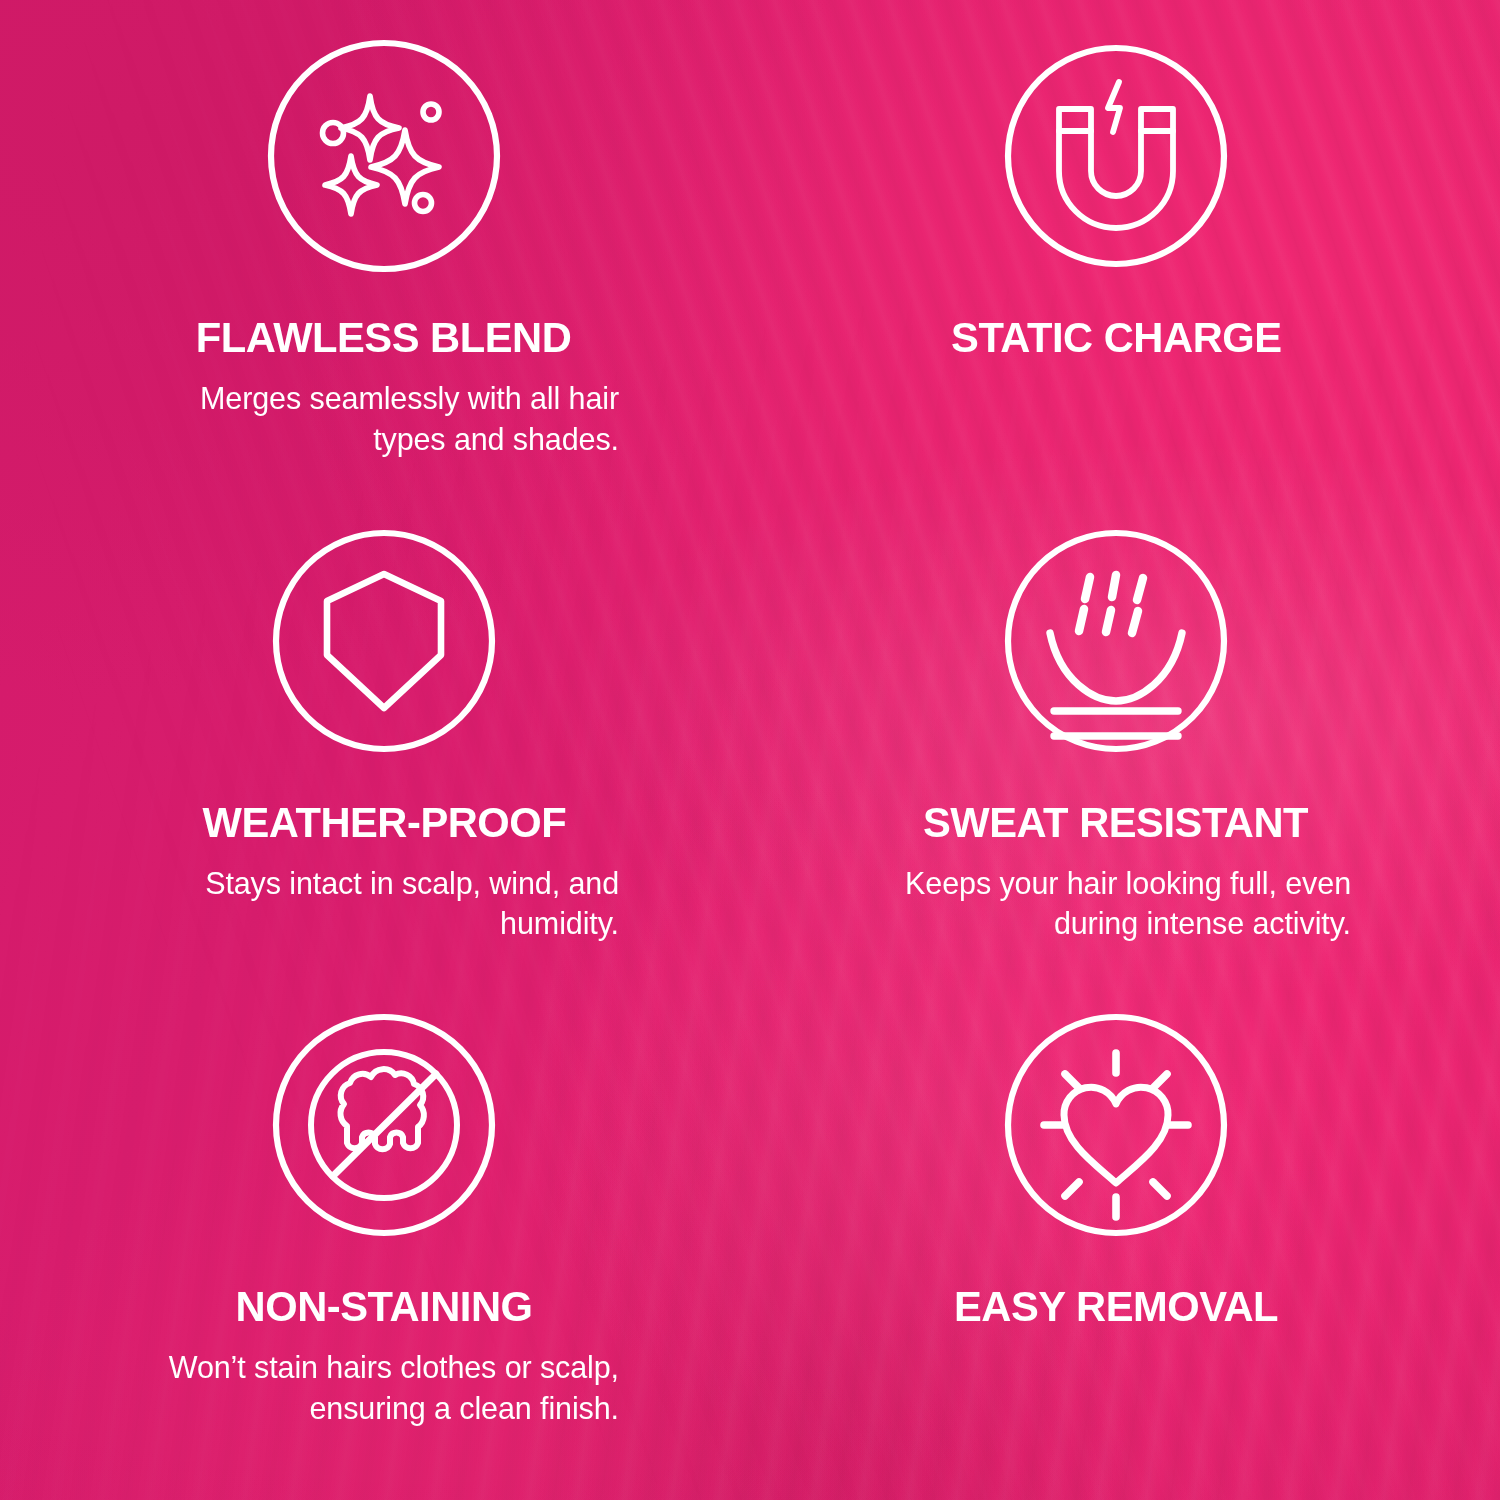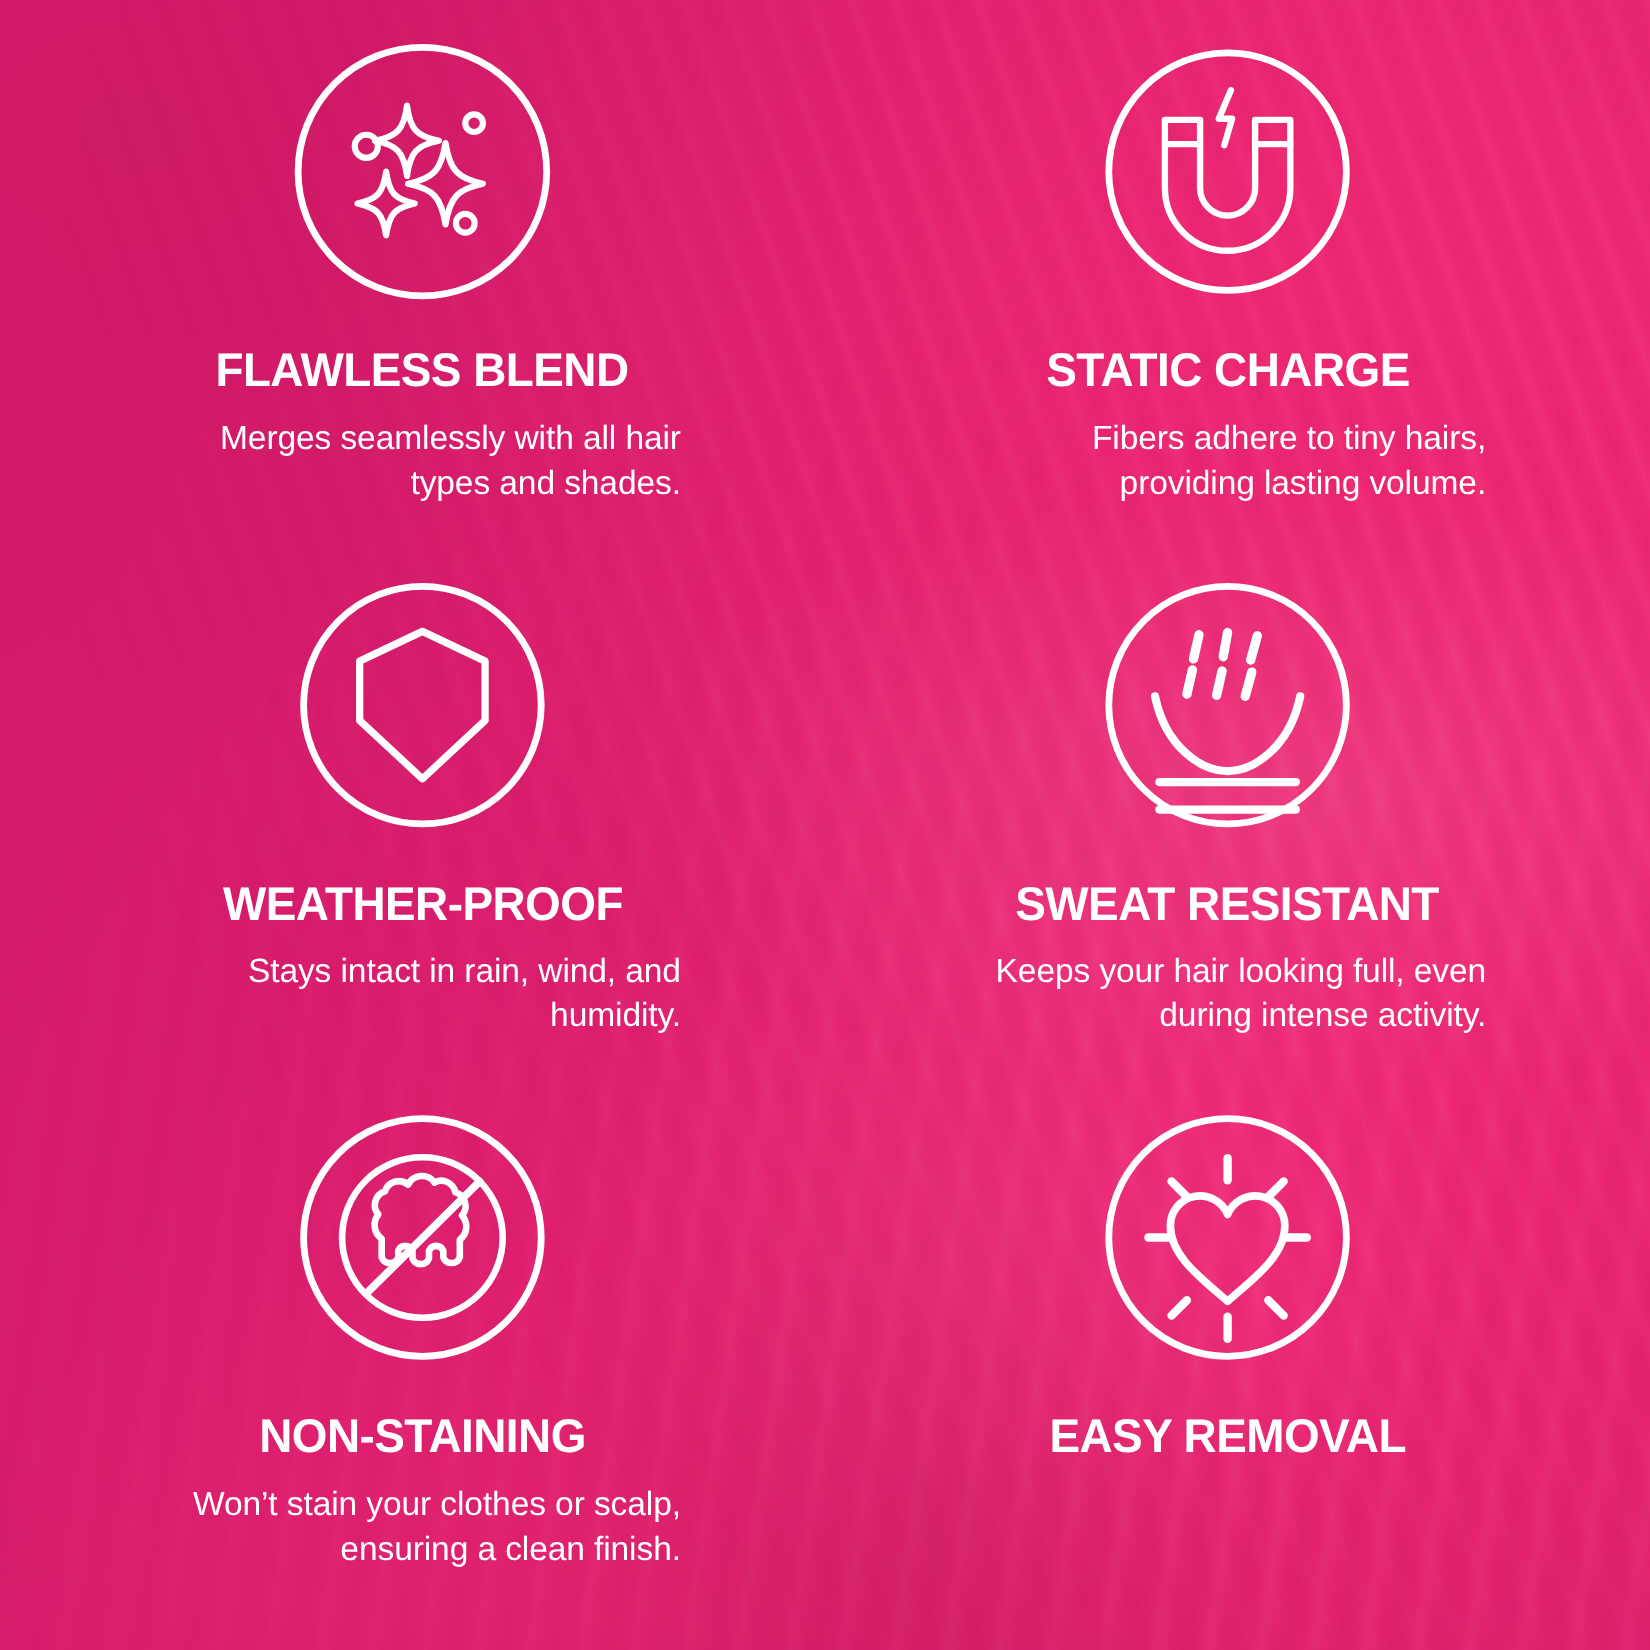--- a/index.html
+++ b/index.html
@@ -139,32 +139,31 @@
 
           <path d="M61 71 H93 V133 a25 25 0 0 0 50 0 V71 H175 V133 a57 57 0 0 1 -114 0 Z" stroke-width="5.8"></path>
 
           <path d="M61 93 H93" stroke-width="5.8"></path>
           <path d="M143 93 H175" stroke-width="5.8"></path>
 
           <path d="M121 44 L110 70 H122 L115 94" stroke-width="5.8"></path>
         </svg>
       </div>
       <div class="feature-title">STATIC CHARGE</div>
-      <div class="feature-desc">Fibers adhere to tiny hairs, providing lasting volume.</div>
     </div>
 
     <div class="cell">
       <div class="icon-wrap">
         <svg viewBox="0 0 236 236" fill="none" stroke="#ffffff" stroke-width="6.2" stroke-linecap="round" stroke-linejoin="round">
           <circle cx="118" cy="118" r="108"></circle>
           <path d="M118 51 L175 78 V132 L118 185 L61 132 V78 Z" stroke-width="6.6"></path>
         </svg>
       </div>
       <div class="feature-title">WEATHER-PROOF</div>
-      <div class="feature-desc">Stays intact in rain, wind, and humidity.</div>
+      <div class="feature-desc">Stays intact in scalp, wind, and humidity.</div>
     </div>
 
     <div class="cell">
       <div class="icon-wrap">
         <svg viewBox="0 0 236 236" fill="none" stroke="#ffffff" stroke-width="6.2" stroke-linecap="round" stroke-linejoin="round">
           <circle cx="118" cy="118" r="108"></circle>
 
           <path d="M92 54 L87 76" stroke-width="8.5"></path>
           <path d="M118 52 L114 74" stroke-width="8.5"></path>
           <path d="M145 55 L139 77" stroke-width="8.5"></path>
@@ -191,21 +190,21 @@
 
           <path d="M105 70 a14 14 0 0 1 24 -2 a13 13 0 0 1 19 9 a13 13 0 0 1 6 21
                    a15 15 0 0 1 -2 22 l0 16 a8 8 0 0 1 -15 0 l0 -6 a7 7 0 0 0 -13 0
                    l0 7 a8 8 0 0 1 -15 0 l0 -7 a7 7 0 0 0 -13 0 l0 6 a8 8 0 0 1 -15 0
                    l0 -17 a15 15 0 0 1 -3 -22 a13 13 0 0 1 6 -21 a13 13 0 0 1 21 -6 Z" stroke-width="6"></path>
 
           <path d="M67 169 L170 67" stroke-width="7"></path>
         </svg>
       </div>
       <div class="feature-title">NON-STAINING</div>
-      <div class="feature-desc">Won’t stain your clothes or scalp, ensuring a clean finish.</div>
+      <div class="feature-desc">Won’t stain hairs clothes or scalp, ensuring a clean finish.</div>
     </div>
 
     <div class="cell">
       <div class="icon-wrap">
         <svg viewBox="0 0 236 236" fill="none" stroke="#ffffff" stroke-width="6.2" stroke-linecap="round" stroke-linejoin="round">
           <circle cx="118" cy="118" r="108"></circle>
 
           <path d="M118 176 C98 158 66 136 66 108 a27 27 0 0 1 52 -11 a27 27 0 0 1 52 11
                    C170 136 138 158 118 176 Z" stroke-width="7"></path>
 

